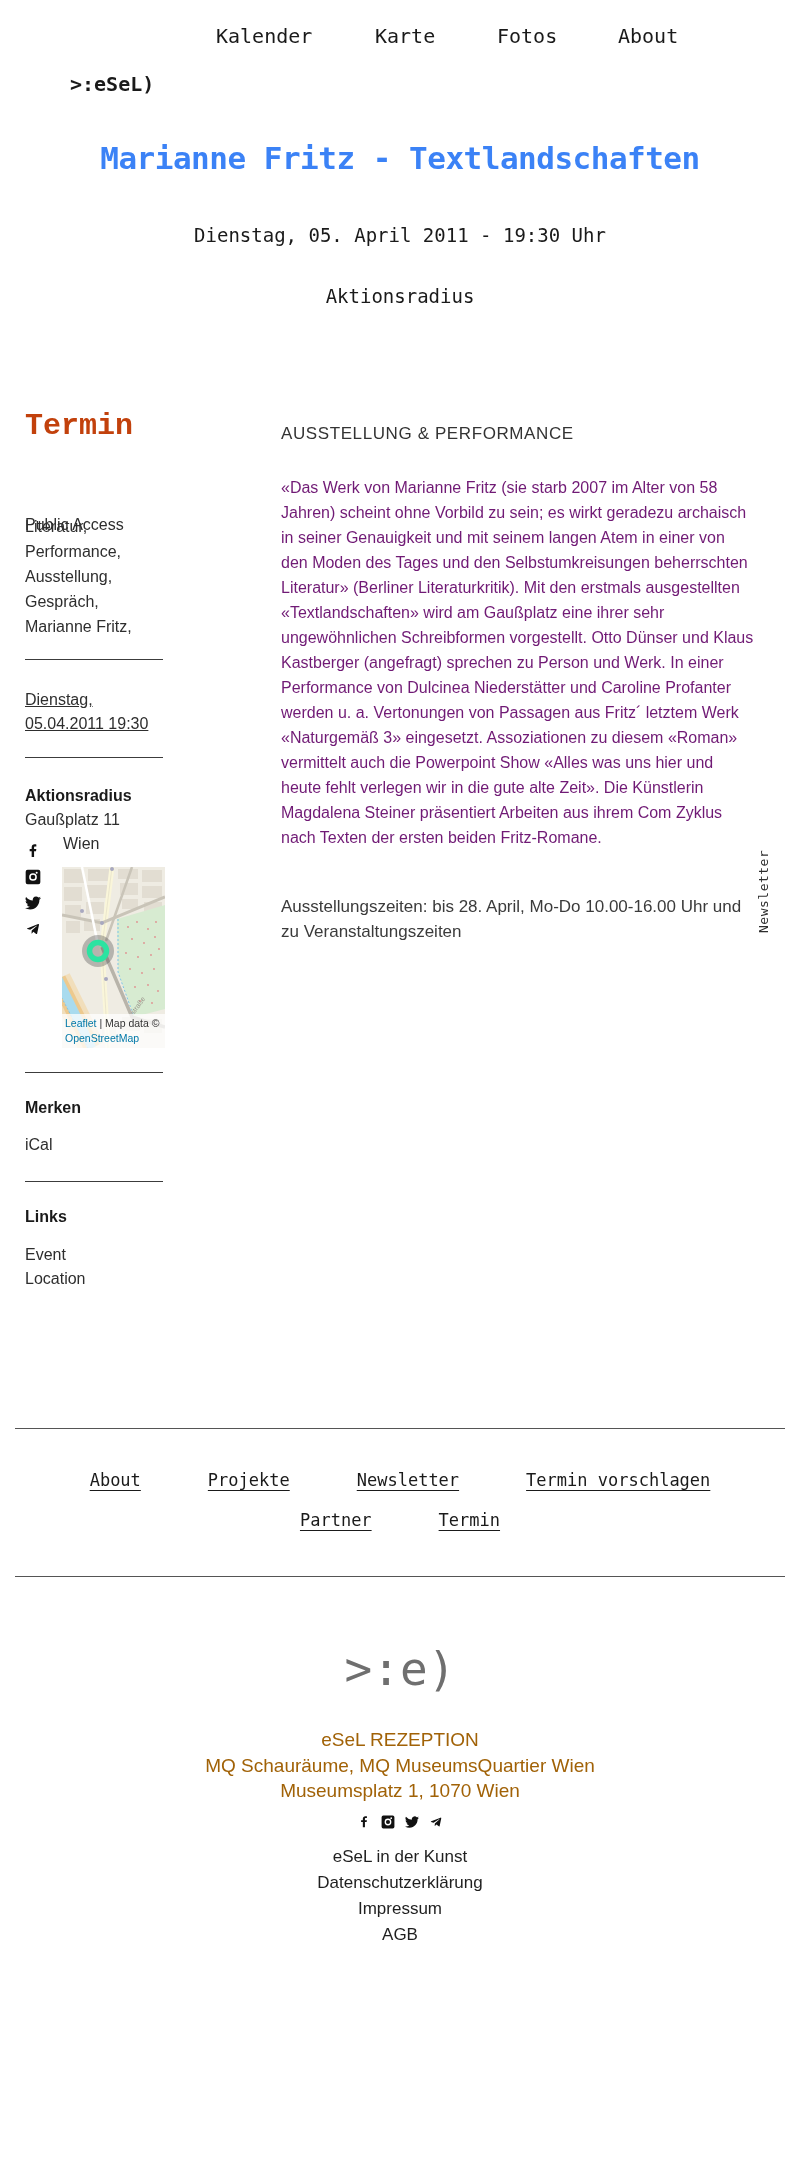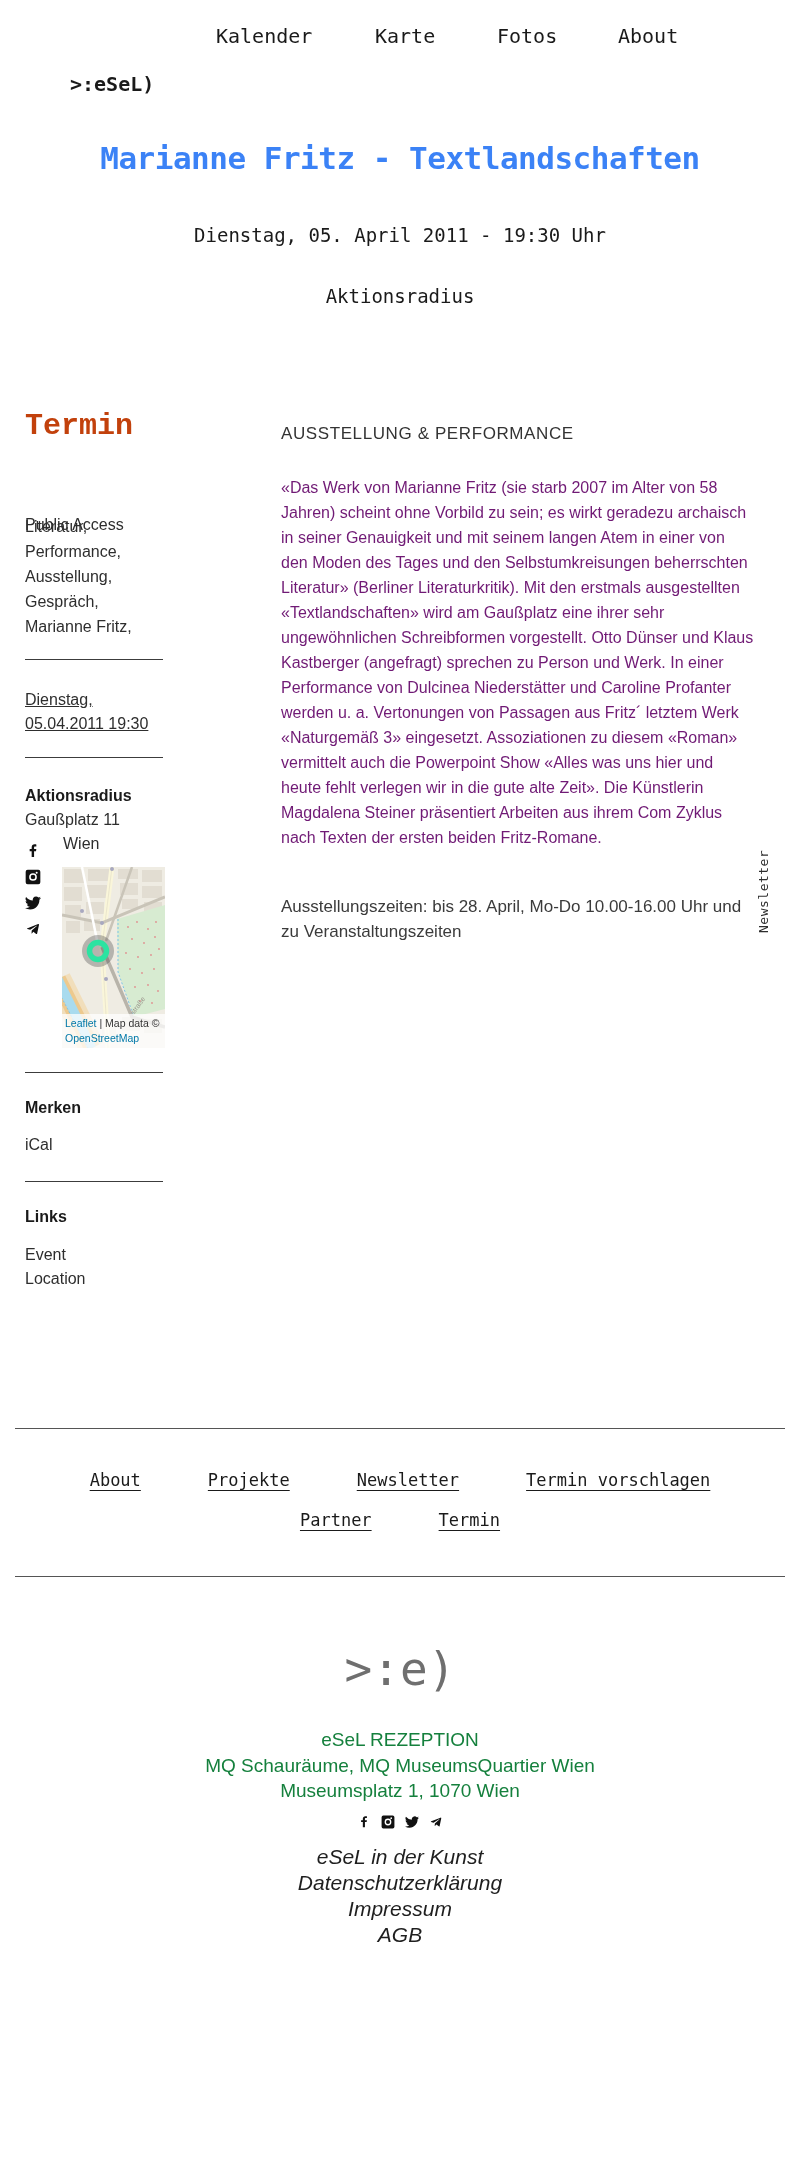--- a/index.html
+++ b/index.html
@@ -69,28 +69,28 @@
 
   
   .f-hr { position:absolute; left:15px; width:770px; border-top:1px solid #555; height:0; }
   .f-hr1 { top:1428px; } .f-hr2 { top:1576px; }
   .f-row { position:absolute; left:0; width:800px; display:flex; justify-content:center; gap:67px;
     font-family:"DejaVu Sans Mono", monospace; font-size:17px; color:#1a1a1a; }
   .f-row a, .f-row span { text-decoration:underline; text-underline-offset:4px; cursor:pointer; white-space:nowrap; }
   .f-row1 { top:1470px; } .f-row2 { top:1510px; }
   .f-logo { position:absolute; top:1642px; left:0; width:800px; text-align:center;
     font-family:"DejaVu Sans Mono", monospace; font-size:46px; color:#6f6f6f; }
-  .f-gray { position:absolute; left:0; width:800px; text-align:center; color:#15803d; }
+  .f-gray { position:absolute; left:0; width:800px; text-align:center; color:#a16207; }
   .f-org   { top:1729px; font-size:19px; }
   .f-addr1 { top:1755px; font-size:19px; }
   .f-addr2 { top:1780px; font-size:19px; }
   .f-icons { position:absolute; top:1815px; left:0; width:800px; display:flex; justify-content:center; gap:10px; }
   .f-icons .icn { width:14px; height:14px; display:block; cursor:pointer; }
   .f-legal { position:absolute; top:1844px; left:0; width:800px; text-align:center;
-    font-size:21px; line-height:26px; color:#1f1f1f;font-style:italic; }
+    font-size:17px; line-height:26px; color:#1f1f1f; }
   .f-legal div { cursor:pointer; }
 </style>
 </head>
 <body>
 
 <div id="page">
 
   <a class="nav-item nav-logo">&gt;:eSeL)</a>
   <a class="nav-item nav-kalender">Kalender</a>
   <a class="nav-item nav-karte">Karte</a>

